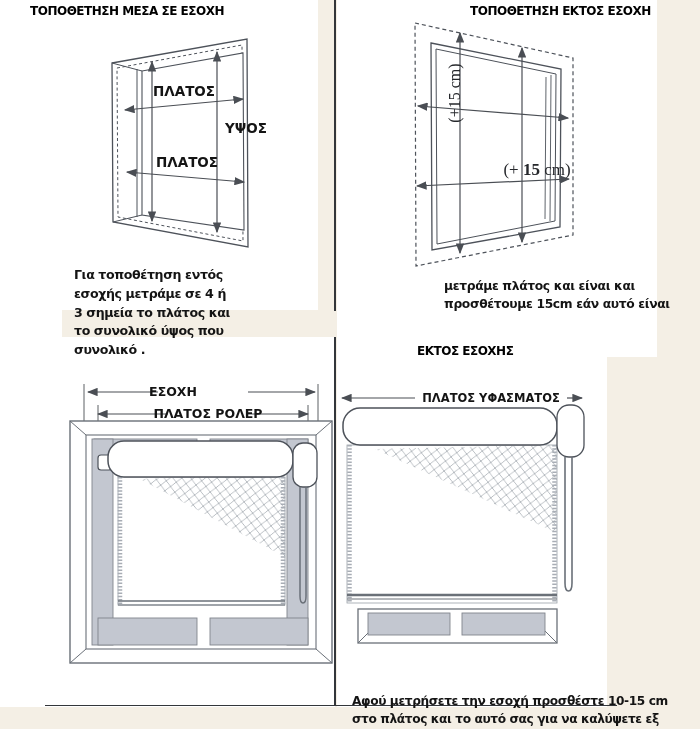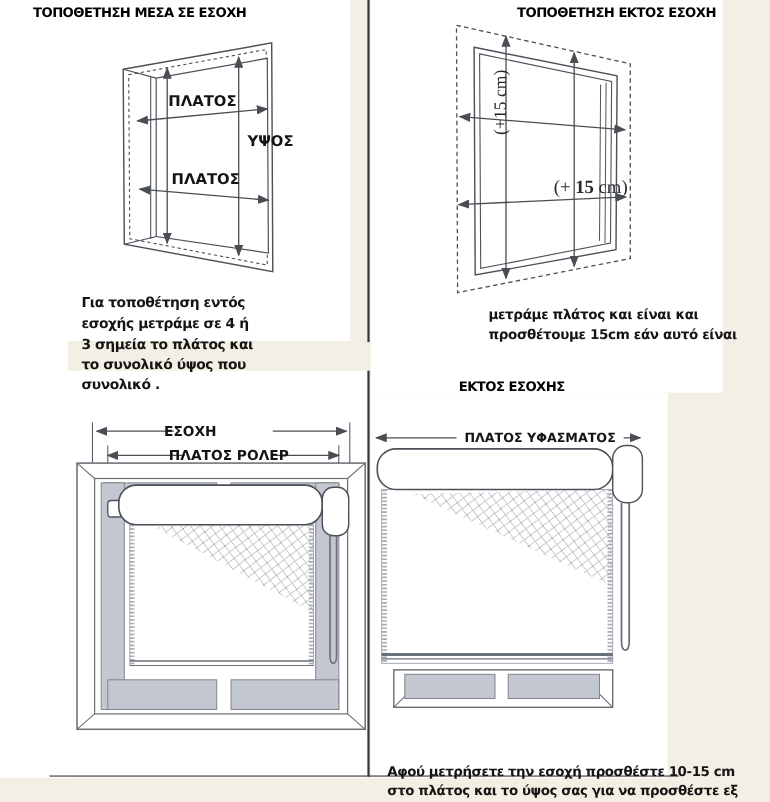--- a/index.html
+++ b/index.html
@@ -199,16 +199,16 @@
 
     <g>
       <rect x="8" y="23" width="214" height="37" rx="17" fill="#ffffff" stroke="#4d525a" stroke-width="1.5"></rect>
       <rect x="222" y="20" width="27" height="52" rx="12" fill="#ffffff" stroke="#4d525a" stroke-width="1.3"></rect>
       <path d="M230,72 L230,198 Q230,206 233.5,206 Q237,206 237,198 L237,72" fill="none" stroke="#6a7078" stroke-width="1.6"></path>
     </g>
   </svg>
 
   <div class="abs caption cap-br" style="left:352px;top:652px;margin-top:40px;">
     <div class="cap-line">Αφού μετρήσετε την εσοχή προσθέστε 10-15 cm</div>
-    <div class="cap-line">στο πλάτος και το ύψος σας για να προσθέστε εξ</div>
+    <div class="cap-line">στο πλάτος και το αυτό σας για να καλύψετε εξ</div>
   </div>
 
 </div>
 
 </body></html>

